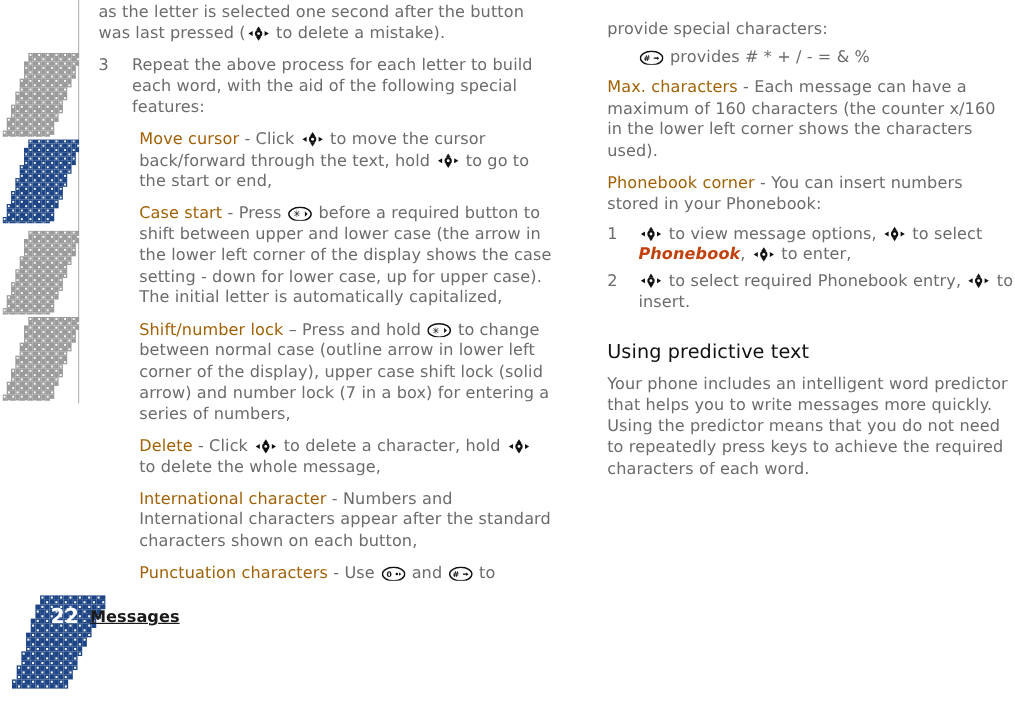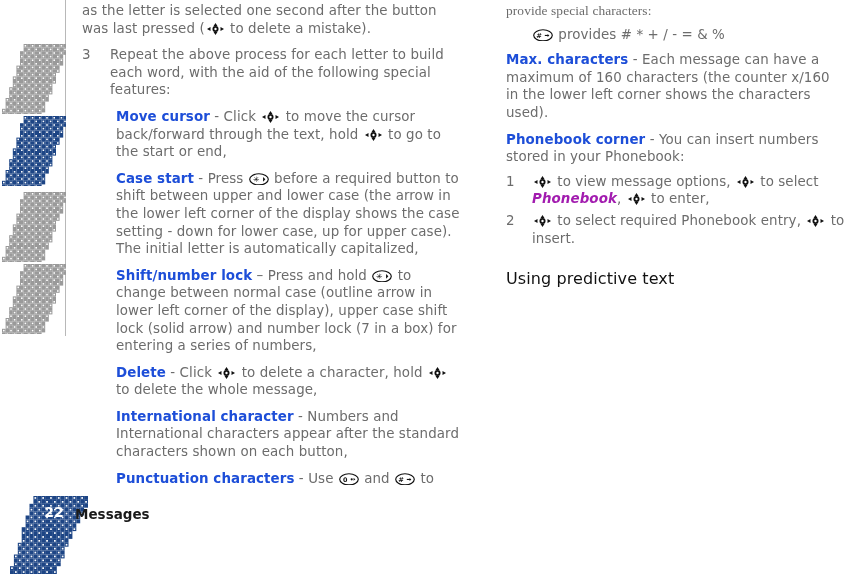--- a/index.html
+++ b/index.html
@@ -59,25 +59,25 @@
   
   .para {
     font-size: 13.4px;
     line-height: 17.6px;
     color: #6c6c6c;
     letter-spacing: 0.1px;
     margin: 0 0 9px 0;
   }
   .para.tight { margin-bottom: 0; }
   b, .term {
-    color: #1d4ed8;
-    font-weight: bold;
+    color: #a16207;
+    font-weight: normal;
   }
   .term-it {
-    color: #a21caf;
+    color: #c2410c;
     font-style: italic;
     font-weight: bold;
   }
 
   
   .numlist {
     position: relative;
     padding-left: 28px;
   }
   .numlist > .num {
@@ -152,31 +152,32 @@
     width: 78px;
     height: 78px;
   }
   .footer-pageno {
     position: absolute;
     left: 34px;
     top: 14px;
     width: 40px;
     text-align: center;
     color: #ffffff;
-    font-size: 14px;
+    font-size: 17px;
     font-weight: bold;
     letter-spacing: 0px;
   }
   .footer-label {
     position: absolute;
     left: 75px;
     top: 16px;
     font-size: 13.5px;
     font-weight: bold;
     color: #1a1a1a;
+    text-decoration: underline;
   }
 </style>
 </head>
 <body>
 
 <div id="page">
 
   <div class="tab-strip">
     <div class="tab-rule"></div>
 
@@ -1707,21 +1708,21 @@
             <text x="7" y="20" font-family="DejaVu Sans, sans-serif" font-size="15" font-weight="bold" fill="#101010">#</text>
             <rect x="26" y="13" width="7" height="2.4" fill="#101010"></rect>
             <path d="M32 11 l4 3.2 -4 3.2 z" fill="#101010"></path>
           </svg></span><span> to</span>
     </div>
 
   </div>
 
   <div class="col col-right">
 
-    <p class="para tight" style="margin-top:2px;margin-bottom:6px;font-family:Liberation Serif, serif;">provide special characters:</p>
+    <p class="para tight" style="margin-top:16px;margin-bottom:6px;">provide special characters:</p>
 
 
     <div class="para iconline" style="margin-bottom:8px;">
       <span class="ico ico-key"><svg viewBox="0 0 44 28">
             <ellipse cx="22" cy="14" rx="20.5" ry="12.3" fill="none" stroke="#101010" stroke-width="2.6"></ellipse>
             <text x="7" y="20" font-family="DejaVu Sans, sans-serif" font-size="15" font-weight="bold" fill="#101010">#</text>
             <rect x="26" y="13" width="7" height="2.4" fill="#101010"></rect>
             <path d="M32 11 l4 3.2 -4 3.2 z" fill="#101010"></path>
           </svg></span>
       <span>provides # * + / - = &amp; %</span>
@@ -1785,20 +1786,21 @@
               <path d="M2 14 L9 9.8 L9 18.2 Z"></path>
               <path d="M36 14 L29 9.8 L29 18.2 Z"></path>
               <circle cx="19" cy="14" r="6.1"></circle>
             </g>
             <circle cx="19" cy="14" r="2.4" fill="#ffffff"></circle>
           </svg></span><span> to insert.</span>
     </div>
 
     <h2 class="section">Using predictive text</h2>
 
+    <p class="para">Your phone includes an intelligent word predictor that helps you to write messages more quickly. Using the predictor means that you do not need to repeatedly press keys to achieve the required characters of each word.</p>
 
   </div>
 
   <div class="footer">
     <div class="footer-badge"><svg width="78" height="78" viewBox="0 0 78 78">
           <rect x="23.4" y="0" width="3.9" height="3.9" fill="#1d4585"></rect>
           <rect x="24.491999999999997" y="1.092" width="1.716" height="1.716" fill="#ffffff"></rect>
           <rect x="27.3" y="0" width="3.9" height="3.9" fill="#1d4585"></rect>
           <rect x="31.2" y="0" width="3.9" height="3.9" fill="#1d4585"></rect>
           <rect x="32.292" y="1.092" width="1.716" height="1.716" fill="#ffffff"></rect>

